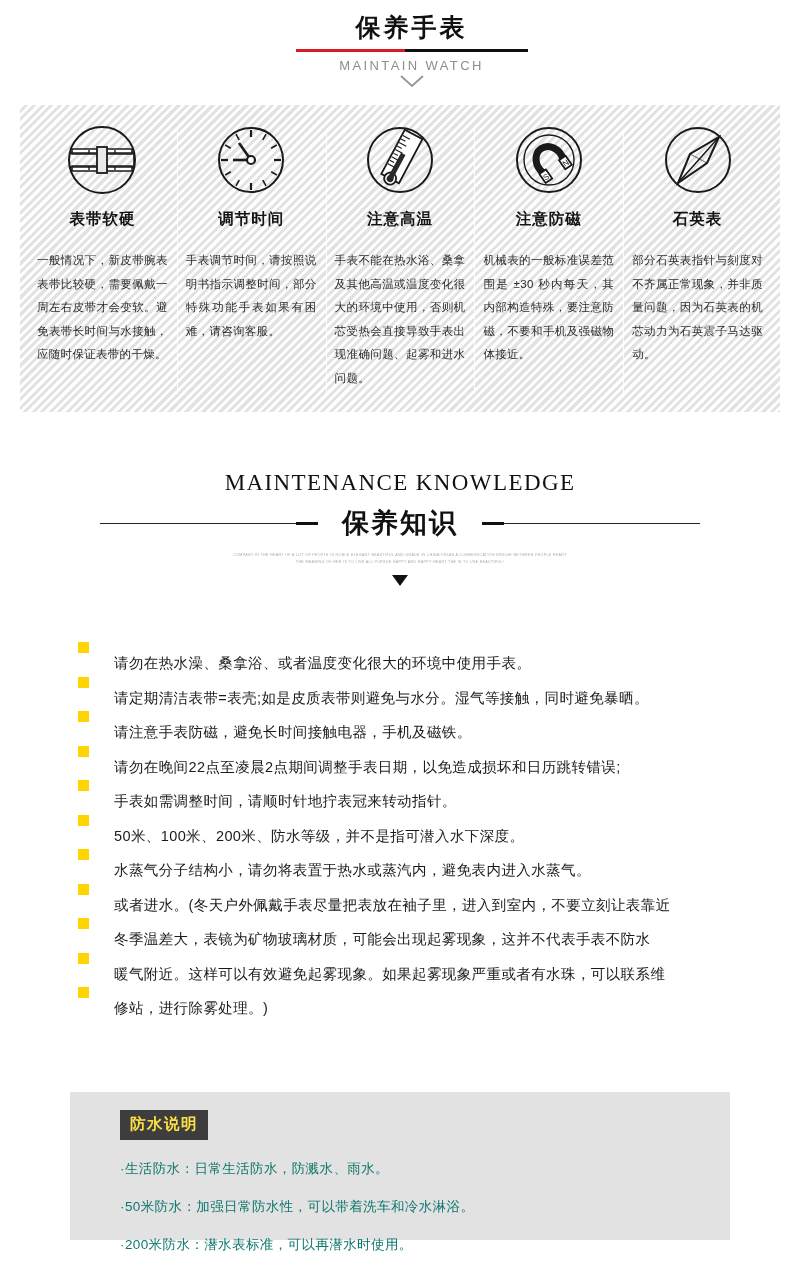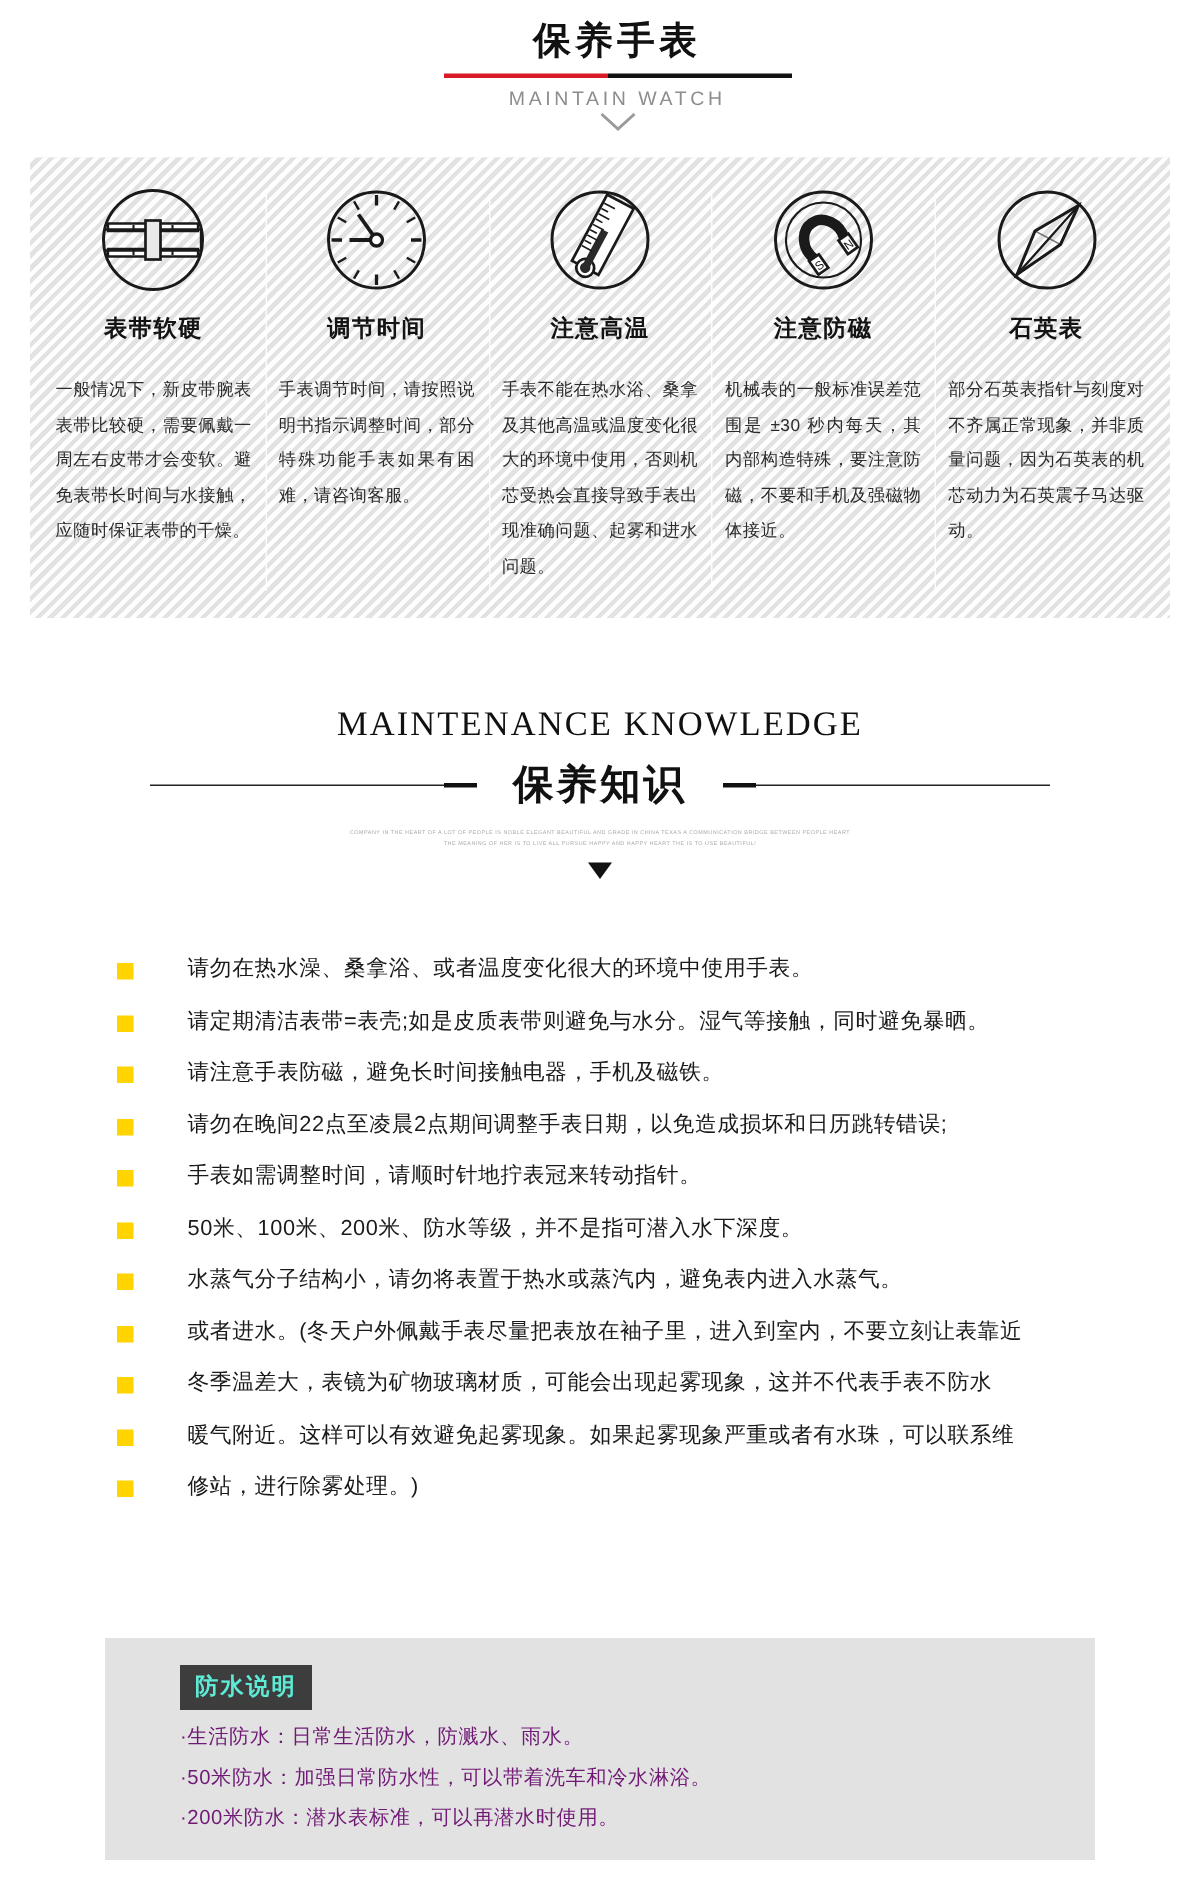--- a/index.html
+++ b/index.html
@@ -176,20 +176,21 @@
   .bullets {
     position: absolute;
     left: 78px;
     top: 636px;
     width: 650px;
   }
   .bullet-row {
     display: flex;
     align-items: flex-start;
     height: 34.5px;
+    flex-direction: column;
   }
   .bullet-sq {
     width: 11px; height: 11px;
     background: #FFD400;
     margin-top: 6px;
     flex: 0 0 auto;
   }
   .bullet-tx {
     margin-left: 36px;
     font-size: 14.5px;
@@ -205,30 +206,30 @@
     left: 70px;
     top: 1092px;
     width: 660px;
     height: 148px;
     background: #e2e2e2;
     padding: 18px 0 0 50px;
   }
   .wp-title {
     display: inline-block;
     background: #3d3d3d;
-    color: #5eead4;
+    color: #fde047;
     font-size: 15.5px;
     font-weight: bold;
     letter-spacing: 1.5px;
     padding: 4px 10px 5px 10px;
   }
   .wp-line {
-    margin-top: 9px;
+    margin-top: 20px;
     font-size: 13.5px;
-    color: #701a75;
+    color: #0f766e;
     letter-spacing: 0.4px;
     line-height: 1.35;
   }
   .wp-line:first-of-type { margin-top: 14px; }
 </style>
 </head>
 <body>
 
 <div class="s1-header">
   <div class="s1-title">保养手表</div>

